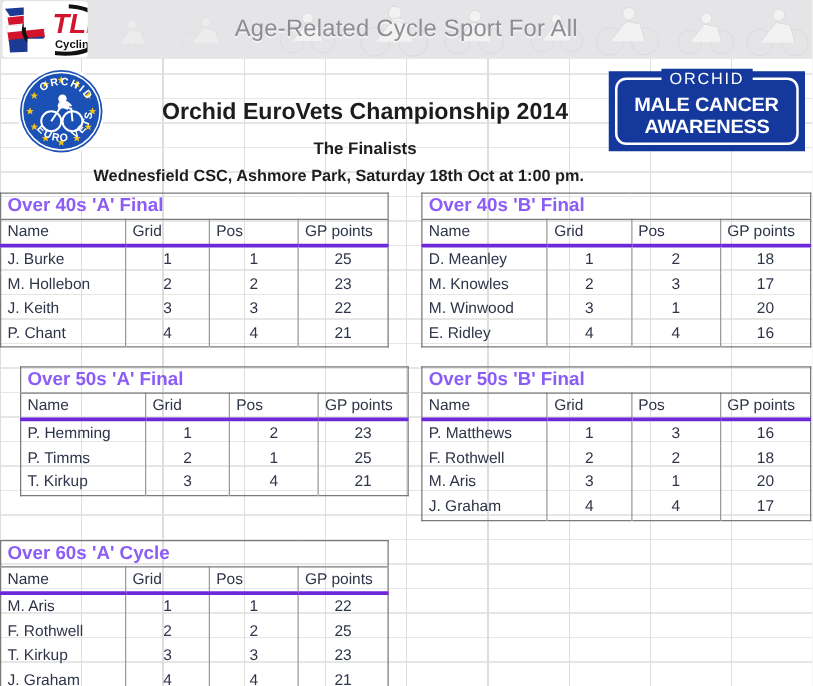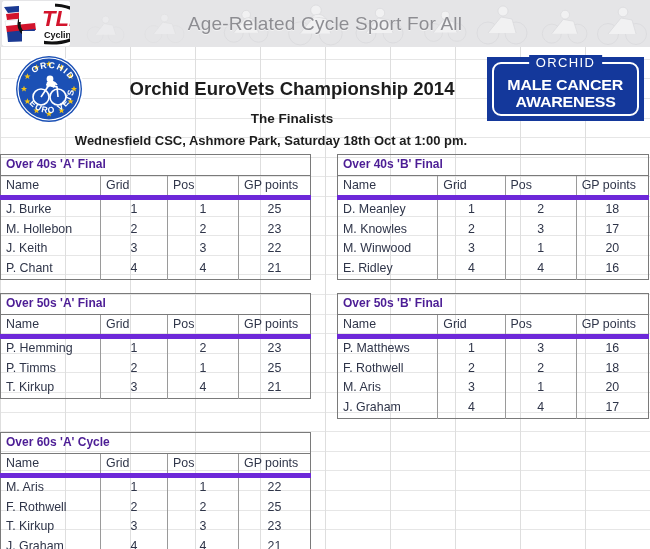--- a/index.html
+++ b/index.html
@@ -108,44 +108,44 @@
   .rtable td{
     border:none;
     padding:0 0 0 5px;
     height:19.6px;
     line-height:19.6px;
     color:#2f3549;
     white-space:nowrap;
     vertical-align:middle;
   }
   .rtable tr.title-row td{
-    font-weight:bold;color:#4c1d95;font-size:12px;
+    font-weight:bold;color:#8b5cf6;font-size:15px;
     border-bottom:1px solid #7a7a7a;
     margin-top:28px;
   }
   .rtable tr.head-row td{
-    border-bottom:5px solid #6d28d9;
+    border-bottom:3px solid #6d28d9;
     color:#2f3549;
   }
   .rtable td.c-grid,.rtable td.c-pos,.rtable td.c-pts{
     text-align:center;padding:0;
     border-left:1px solid #9a9a9a;
   }
   .rtable tr.head-row td.c-grid,
   .rtable tr.head-row td.c-pos,
   .rtable tr.head-row td.c-pts{text-align:left;padding-left:5px;}
 
   .rtable col.w-name{width:100px;}
   .rtable col.w-grid{width:67px;}
   .rtable col.w-pos{width:71px;}
   .rtable col.w-pts{width:72px;}
 
   #tbl-40a{left:0px;top:154px;width:311px;}
   #tbl-40b{left:337px;top:154px;width:312px;}
-  #tbl-50a{left:0px;top:293px;width:311px;}
+  #tbl-50a{left:16px;top:293px;width:311px;}
   #tbl-50b{left:337px;top:293px;width:312px;}
   #tbl-60a{left:0px;top:432px;width:311px;}
 </style>
 </head>
 <body>
 
 <div id="sheet-grid"></div>
 
 <div id="banner">
   <svg class="pelo" viewBox="0 0 650 47" preserveAspectRatio="none">

